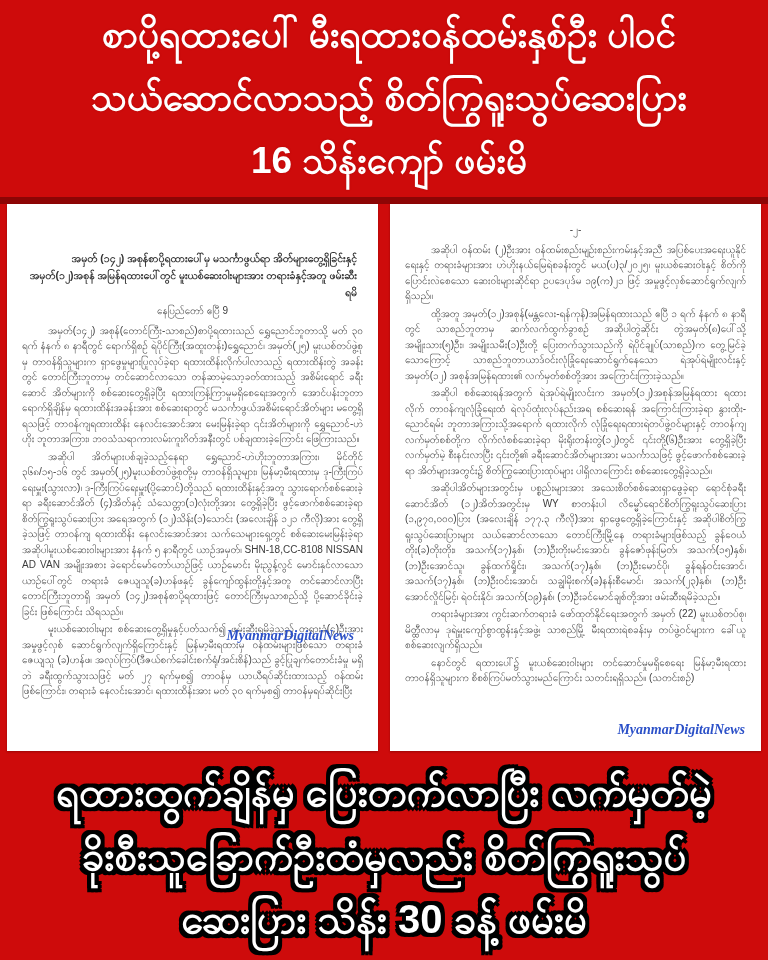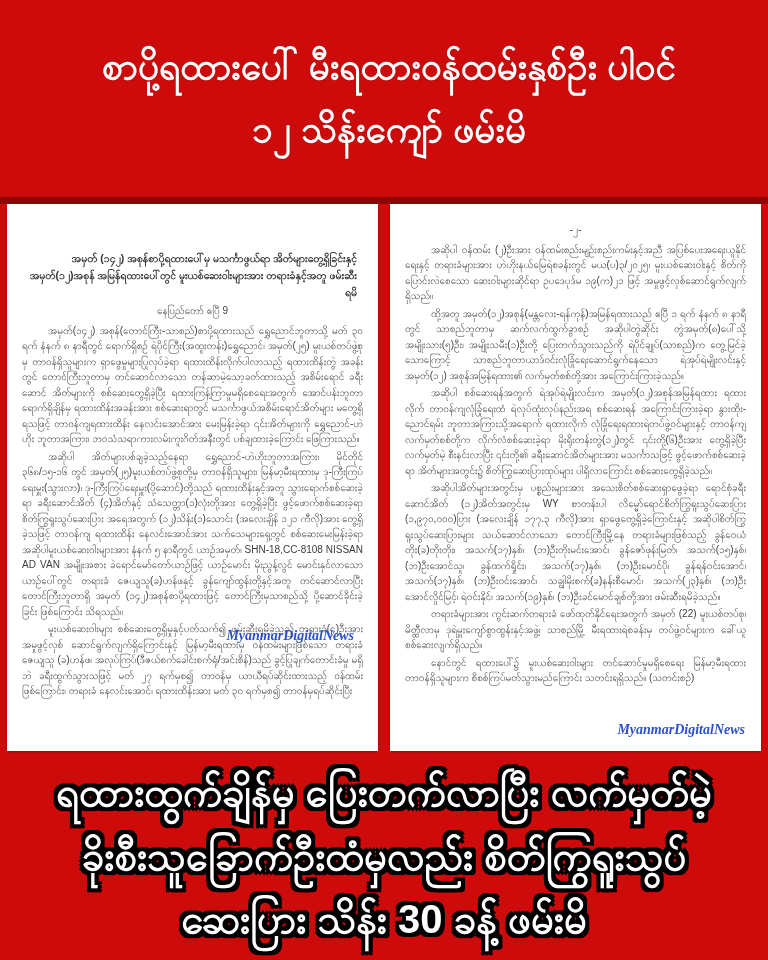--- a/index.html
+++ b/index.html
@@ -61,21 +61,22 @@
       -3px -3px 0 #000, 3px -3px 0 #000, -3px 3px 0 #000, 3px 3px 0 #000;
   }
 </style>
 </head>
 <body>
 
 <div>
 
   <header class="headline">
     <div class="line">စာပို့ရထားပေါ် မီးရထားဝန်ထမ်းနှစ်ဦး ပါဝင်</div>
-    <div class="line">၁၂ သိန်းကျော် ဖမ်းမိ</div>
+    <div class="line">သယ်ဆောင်လာသည့် စိတ်ကြွရူးသွပ်ဆေးပြား</div>
+    <div class="line">16 သိန်းကျော် ဖမ်းမိ</div>
   </header>
 
   <div class="divider"></div>
 
   <main class="pages">
 
     <section class="page page-left">
       <h2 class="doc-title">အမှတ် (၁၄၂) အစုန်စာပို့ရထားပေါ်မှ မသင်္ကာဖွယ်ရာ အိတ်များတွေ့ရှိခြင်းနှင့် အမှတ်(၁၂)အစုန် အမြန်ရထားပေါ်တွင် မူးယစ်ဆေးဝါးများအား တရားခံနှင့်အတူ ဖမ်းဆီးရမိ</h2>
       <div class="doc-dateline">နေပြည်တော် ဧပြီ 9</div>
       <p>အမှတ်(၁၄၂) အစုန်(တောင်ကြီး-သာစည်)စာပို့ရထားသည် ရွှေညောင်ဘူတာသို့ မတ် ၃၀ ရက် နံနက် ၈ နာရီတွင် ရောက်ရှိစဉ် ရဲပိုင်ကြီး(အထူးတန်း)ရွှေညောင်၊ အမှတ်(၂၅) မူးယစ်တပ်ဖွဲ့စုမှ တာဝန်ရှိသူများက ရှာဖွေမှုများပြုလုပ်ခဲ့ရာ ရထားထိန်းလိုက်ပါလာသည့် ရထားထိန်းတွဲ အခန်းတွင် တောင်ကြီးဘူတာမှ တင်ဆောင်လာသော တန်ဆာမဲ့သော့ခတ်ထားသည့် အစိမ်းရောင် ခရီးဆောင် အိတ်များကို စစ်ဆေးတွေ့ရှိခဲ့ပြီး ရထားကြန့်ကြာမှုမရှိစေရေးအတွက် အောင်ပန်းဘူတာ ရောက်ရှိချိန်မှ ရထားထိန်းအခန်းအား စစ်ဆေးရာတွင် မသင်္ကာဖွယ်အစိမ်းရောင်အိတ်များ မတွေ့ရှိရသဖြင့် တာဝန်ကျရထားထိန်း နေလင်းအောင်အား မေးမြန်းခဲ့ရာ ၎င်းအိတ်များကို ရွှေညောင်-ဟဲဟိုး ဘူတာအကြား၊ ဘဝသံသရာကားလမ်းကူးဂိတ်အနီးတွင် ပစ်ချထားခဲ့ကြောင်း ဖြေကြားသည်။</p>

